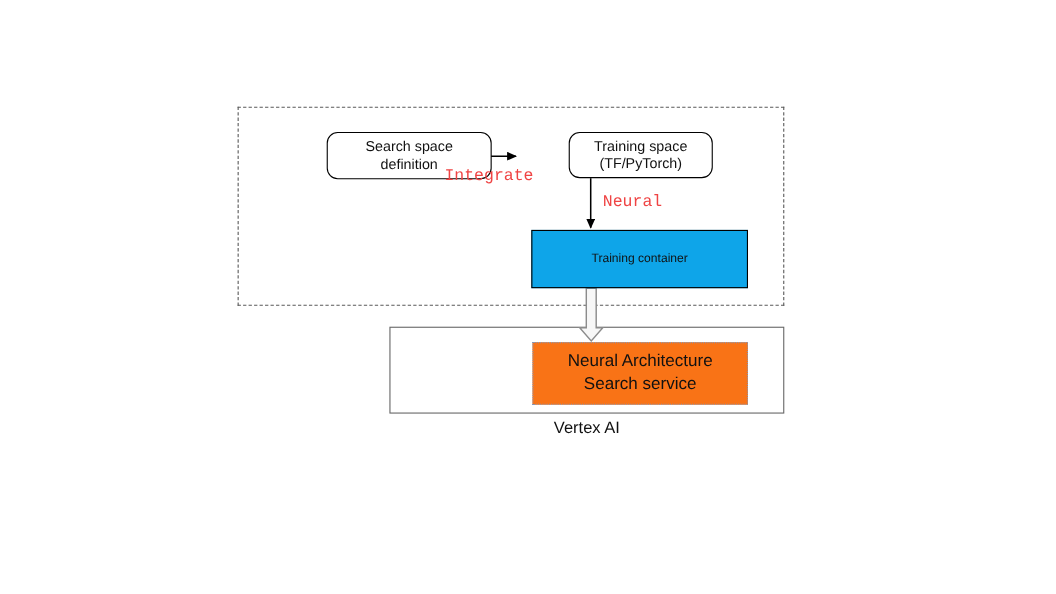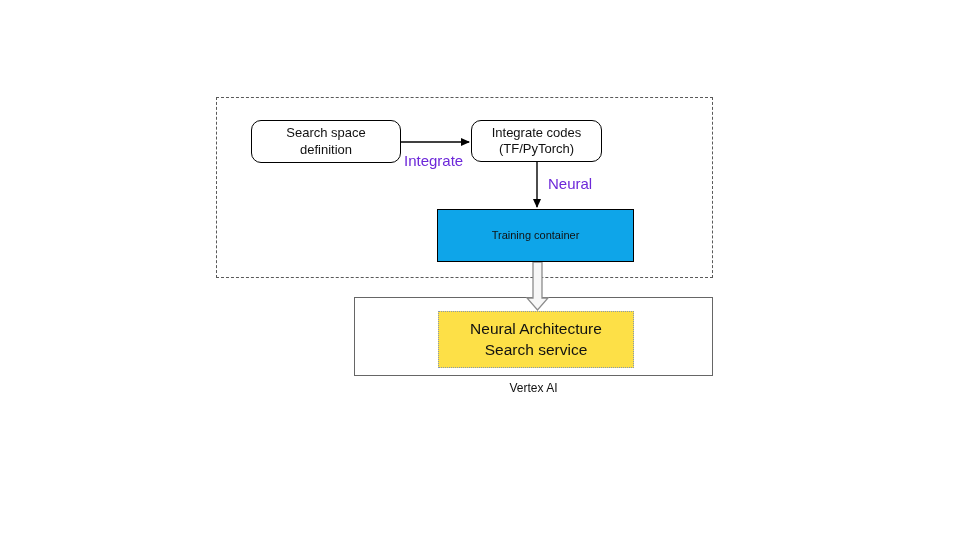--- a/index.html
+++ b/index.html
@@ -29,56 +29,58 @@
     border: 1.5px solid #666666;
     background: #ffffff;
   }
 
   
   .node {
     display: flex; align-items: center; justify-content: center;
     text-align: center;
     white-space: pre-line;
     line-height: 1.25;
+    margin-left: 46px;
   }
   .node-rounded {
     background: #ffffff;
     border: 1.5px solid #000000;
     border-radius: 10px;
     font-size: 13px;
   }
   .node-search-space { left: 251px; top: 120px; width: 150px; height: 43px; }
   .node-training-codes { left: 471px; top: 120px; width: 131px; height: 42px; }
   .node-training-container {
     left: 437px; top: 209px; width: 197px; height: 53px;
     background: #0ea5e9;
     border: 1px solid #000000;
     font-size: 11px;
   }
   .node-nas {
     left: 438px; top: 311px; width: 196px; height: 57px;
-    background: #fde047;
+    background: #f97316;
     border: 1.5px dotted #8696b5;
     font-size: 15.5px;
     line-height: 1.35;
   }
 
   
   .edge-label {
     font-size: 15px;
-    color: #6d28d9;
+    color: #ef4444;
     white-space: nowrap;
+    font-family: Liberation Mono, monospace;
   }
   .label-integrate { left: 404px; top: 152px; }
   .label-build { left: 548px; top: 175px; }
 
   .vertex-ai-label {
     left: 354px; top: 381px; width: 359px;
     text-align: center;
-    font-size: 12px;
+    font-size: 15px;
     color: #111111;
   }
 
   
   .arrows-svg {
     left: 0; top: 0; width: 960px; height: 540px;
     pointer-events: none;
   }
 </style>
 </head>
@@ -97,21 +99,21 @@
       </marker>
     </defs>
     <line x1="401" y1="142" x2="469" y2="142" stroke="#000000" stroke-width="1.4" marker-end="url(#arrowhead)"></line>
     <line x1="537" y1="162" x2="537" y2="207" stroke="#000000" stroke-width="1.4" marker-end="url(#arrowhead)"></line>
     <polygon points="533,262 533,298 527,298 537.5,310 548,298 542,298 542,262" fill="#f7f7f7" stroke="#8c8c8c" stroke-width="1.3"></polygon>
   </svg>
 
   <div class="abs node node-rounded node-search-space">Search space
 definition</div>
 
-  <div class="abs node node-rounded node-training-codes">Integrate codes
+  <div class="abs node node-rounded node-training-codes">Training space
 (TF/PyTorch)</div>
 
   <div class="abs node node-training-container">Training container</div>
 
   <div class="abs node node-nas">Neural Architecture
 Search service</div>
 
   <div class="abs edge-label label-integrate">Integrate</div>
 
   <div class="abs edge-label label-build">Neural</div>

